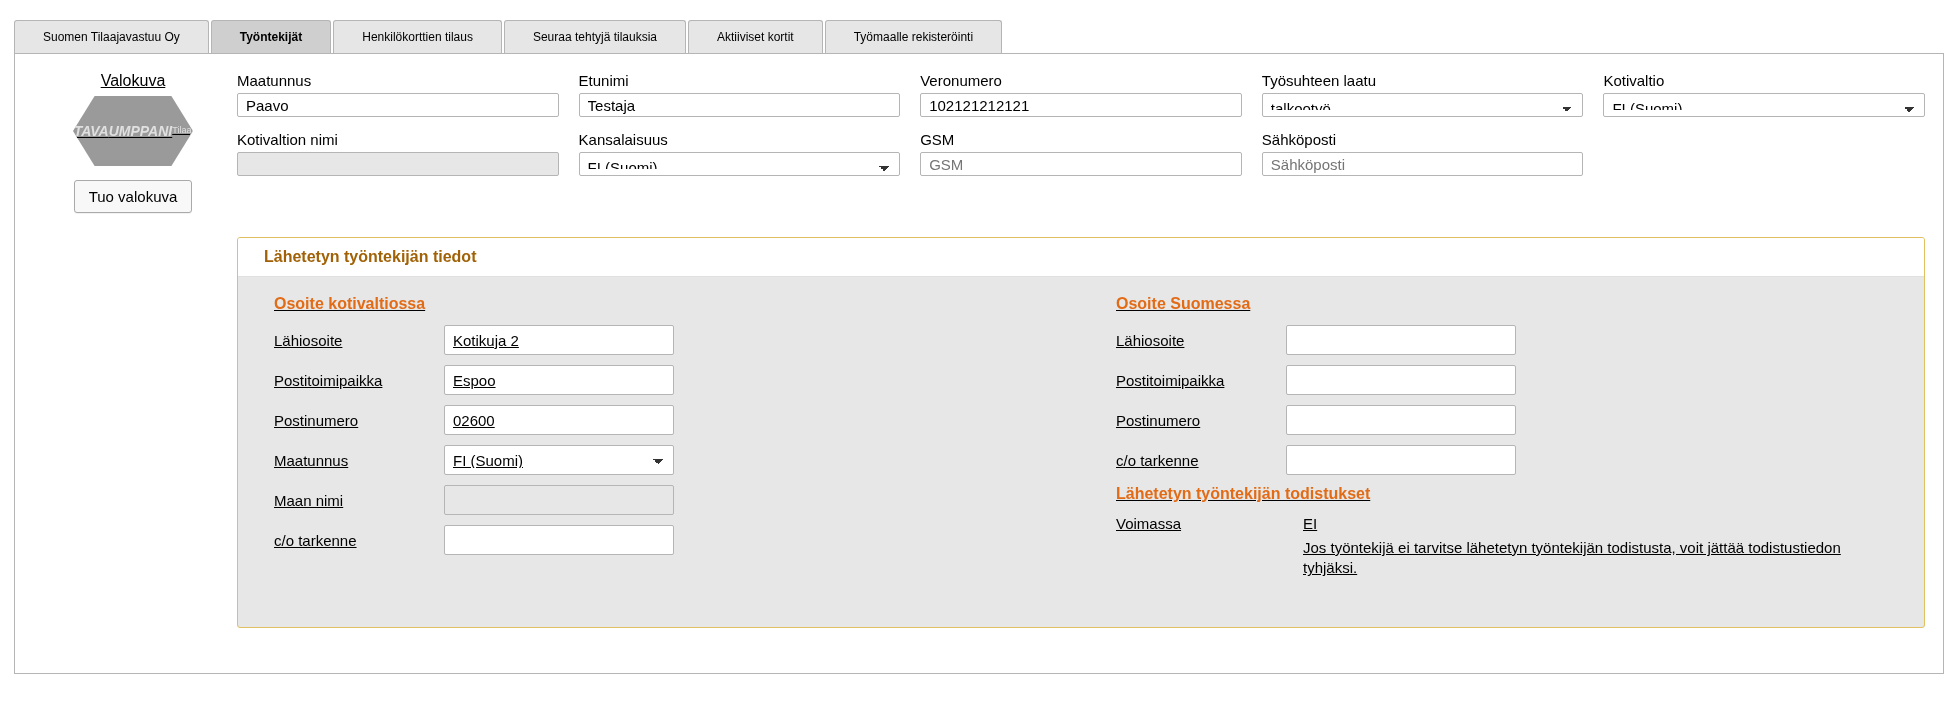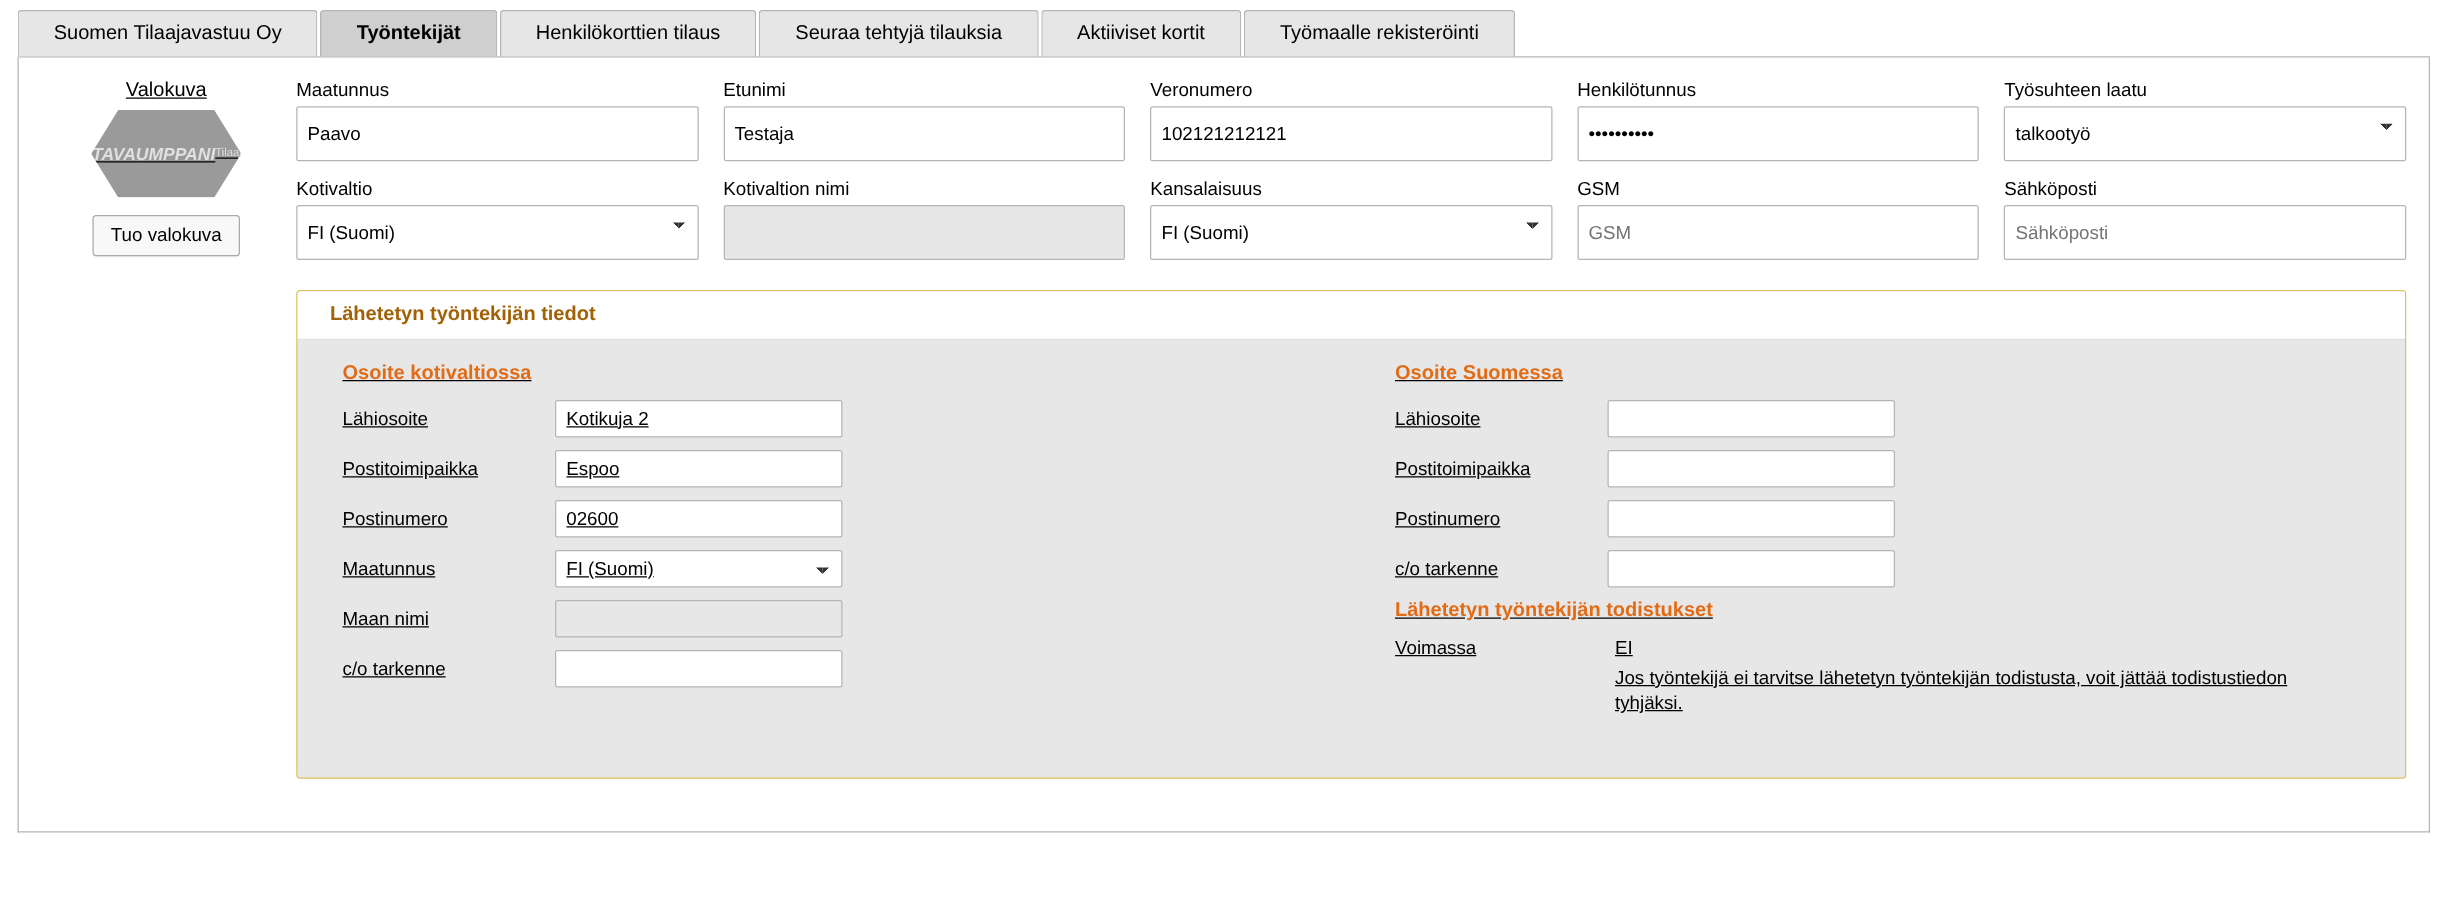--- a/index.html
+++ b/index.html
@@ -12,23 +12,24 @@
     .tabs {
       display: flex;
       border-bottom: 1px solid #b5b5b5;
     }
     .tab {
       padding: 9px 28px;
       border: 1px solid #b5b5b5;
       border-bottom: none;
       background: #e6e6e6;
       margin-right: 2px;
-      font-size: 16px;
+      font-size: 12px;
       cursor: pointer;
       border-radius: 3px 3px 0 0;
+      margin-top: 12px;
     }
     .tab.active {
       background: #cfcfcf;
       font-weight: bold;
     }
     .content {
       border: 1px solid #b5b5b5;
       border-top: none;
       padding: 18px 18px 18px 28px;
       min-height: 620px;
@@ -90,21 +91,21 @@
       margin-bottom: 4px;
       display: block;
     }
     .field-input, .field-select {
       width: 100%;
       padding: 6px 8px;
       font-size: 15px;
       border: 1px solid #b5b5b5;
       border-radius: 2px;
       background: #fff;
-      height: 44px;
+      height: 24px;
     }
     .field-select {
       appearance: none;
       background-image: linear-gradient(45deg, transparent 50%, #333 50%), linear-gradient(135deg, #333 50%, transparent 50%);
       background-position: calc(100% - 15px) 13px, calc(100% - 10px) 13px;
       background-size: 5px 5px, 5px 5px;
       background-repeat: no-repeat;
       padding-right: 28px;
     }
     .field-input[disabled] {
@@ -149,21 +150,21 @@
     .addr-row .field-input, .addr-row .field-select {
       height: 30px;
       font-size: 15px;
     }
     .cert-block {
       margin-top: 6px;
     }
     .cert-row {
       display: grid;
       grid-template-columns: 160px 1fr;
-      gap: 16px;
+      gap: 27px;
       margin-bottom: 6px;
     }
     .cert-note {
       grid-column: 2 / 3;
       font-size: 15px;
       line-height: 1.35;
       margin-bottom: 14px;
     }
     .cert-btn-wrap {
       grid-column: 2 / 3;
@@ -198,24 +199,20 @@
         <label class="field-label">Maatunnus</label>
         <input class="field-input" value="Paavo" style="">
       </div>
       <div>
         <label class="field-label">Etunimi</label>
         <input class="field-input" value="Testaja" style="">
       </div>
       <div>
         <label class="field-label">Veronumero</label>
         <input class="field-input" value="102121212121" style="">
-      </div>
-      <div>
-        <label class="field-label">Henkilötunnus</label>
-        <input class="field-input" type="password" value="••••••••••" style="">
       </div>
       <div>
         <label class="field-label">Työsuhteen laatu</label>
         <select class="field-select">
           <option>talkootyö</option>
         </select>
       </div>
 
       <div>
         <label class="field-label">Kotivaltio</label>

